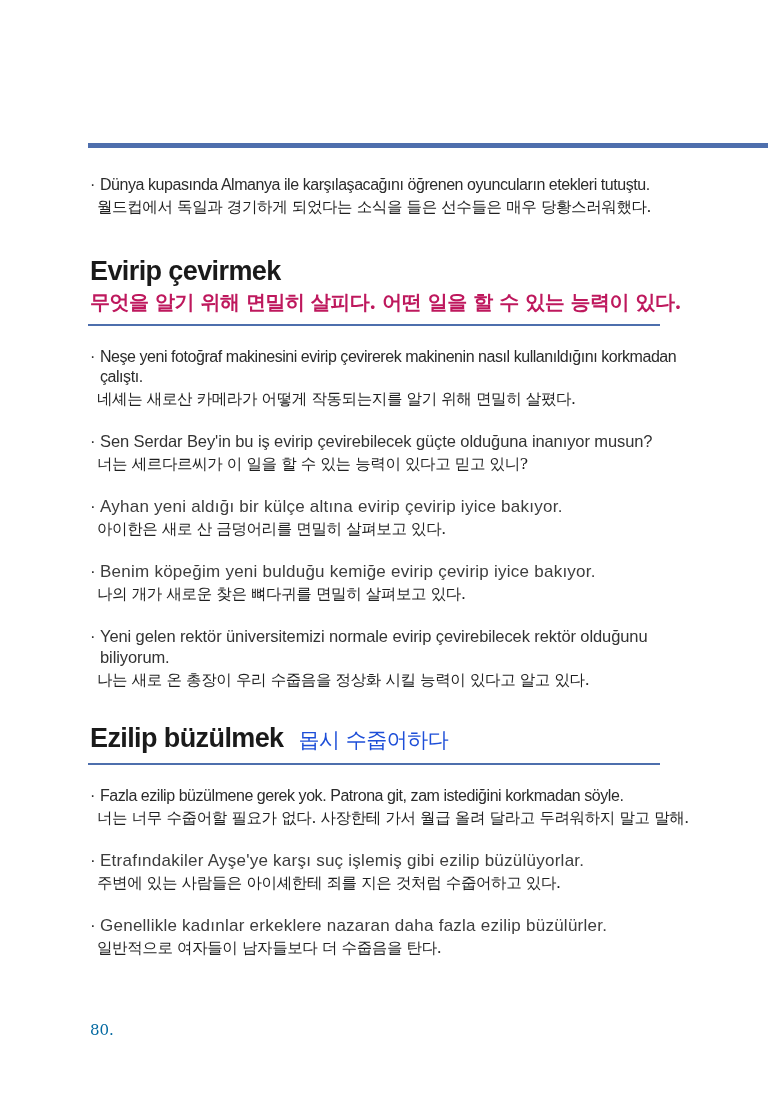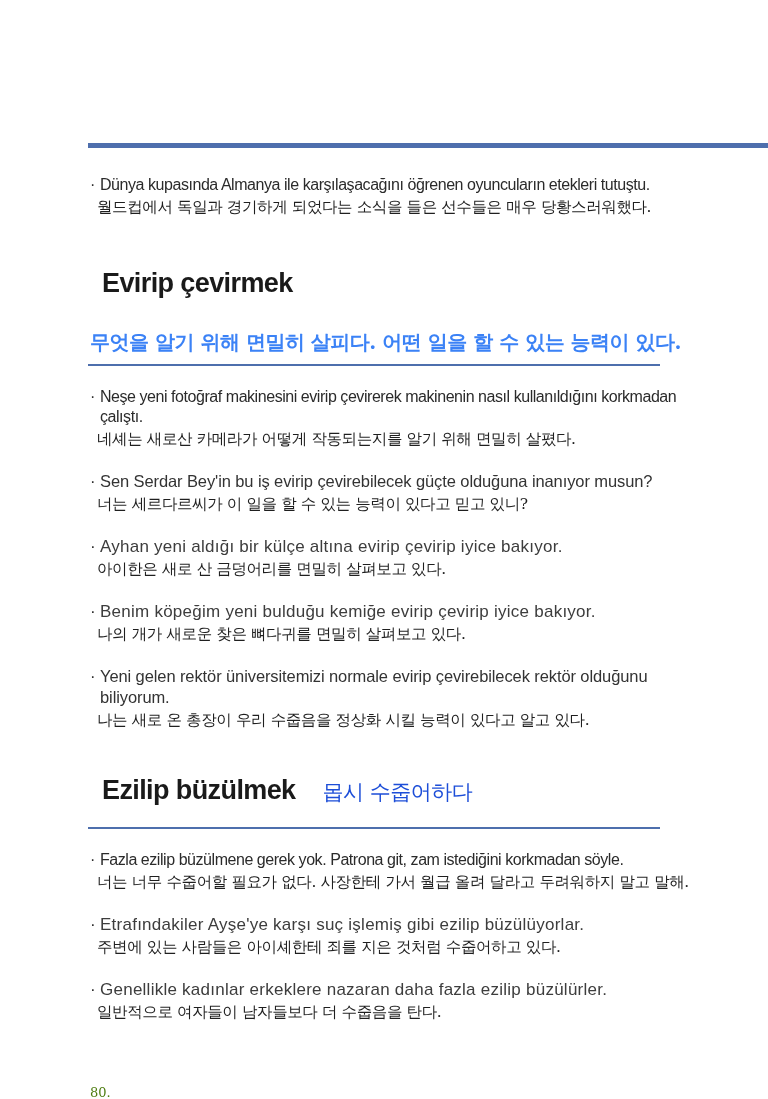--- a/index.html
+++ b/index.html
@@ -81,55 +81,55 @@
   .title-row {
     display: flex;
     align-items: baseline;
   }
   .title-tr {
     font-size: 27px;
     font-weight: bold;
     letter-spacing: -0.6px;
     color: #1a1a1a;
     line-height: 31px;
-    margin: 12px;
+    margin: 0;
   }
   .title-kr-inline {
     font-family: "DejaVu Serif", "Liberation Serif", serif;
     font-size: 21px;
     font-weight: 500;
     letter-spacing: -0.5px;
     color: #1d4ed8;
     margin-left: 15px;
     white-space: nowrap;
   }
   .title-kr-sub {
     font-family: "DejaVu Serif", "Liberation Serif", serif;
     font-size: 20px;
     font-weight: 600;
     letter-spacing: -0.5px;
-    color: #3b82f6;
+    color: #be185d;
     line-height: 25px;
-    margin-top: 19px;
+    margin-top: 3px;
     white-space: nowrap;
   }
   .thin-rule {
     margin-top: 9px;
     margin-left: -2px;
     width: 572px;
     height: 2px;
     background: #4e6fad;
   }
   .example {
     margin-top: 21px;
   }
   .page-number {
     font-family: "DejaVu Serif", "Liberation Serif", serif;
-    font-size: 13px;
-    color: #4d7c0f;
+    font-size: 15px;
+    color: #0369a1;
     margin-top: 62px;
   }
 </style>
 </head>
 <body>
 
 <div class="top-rule"></div>
 
 <div class="content">
 

